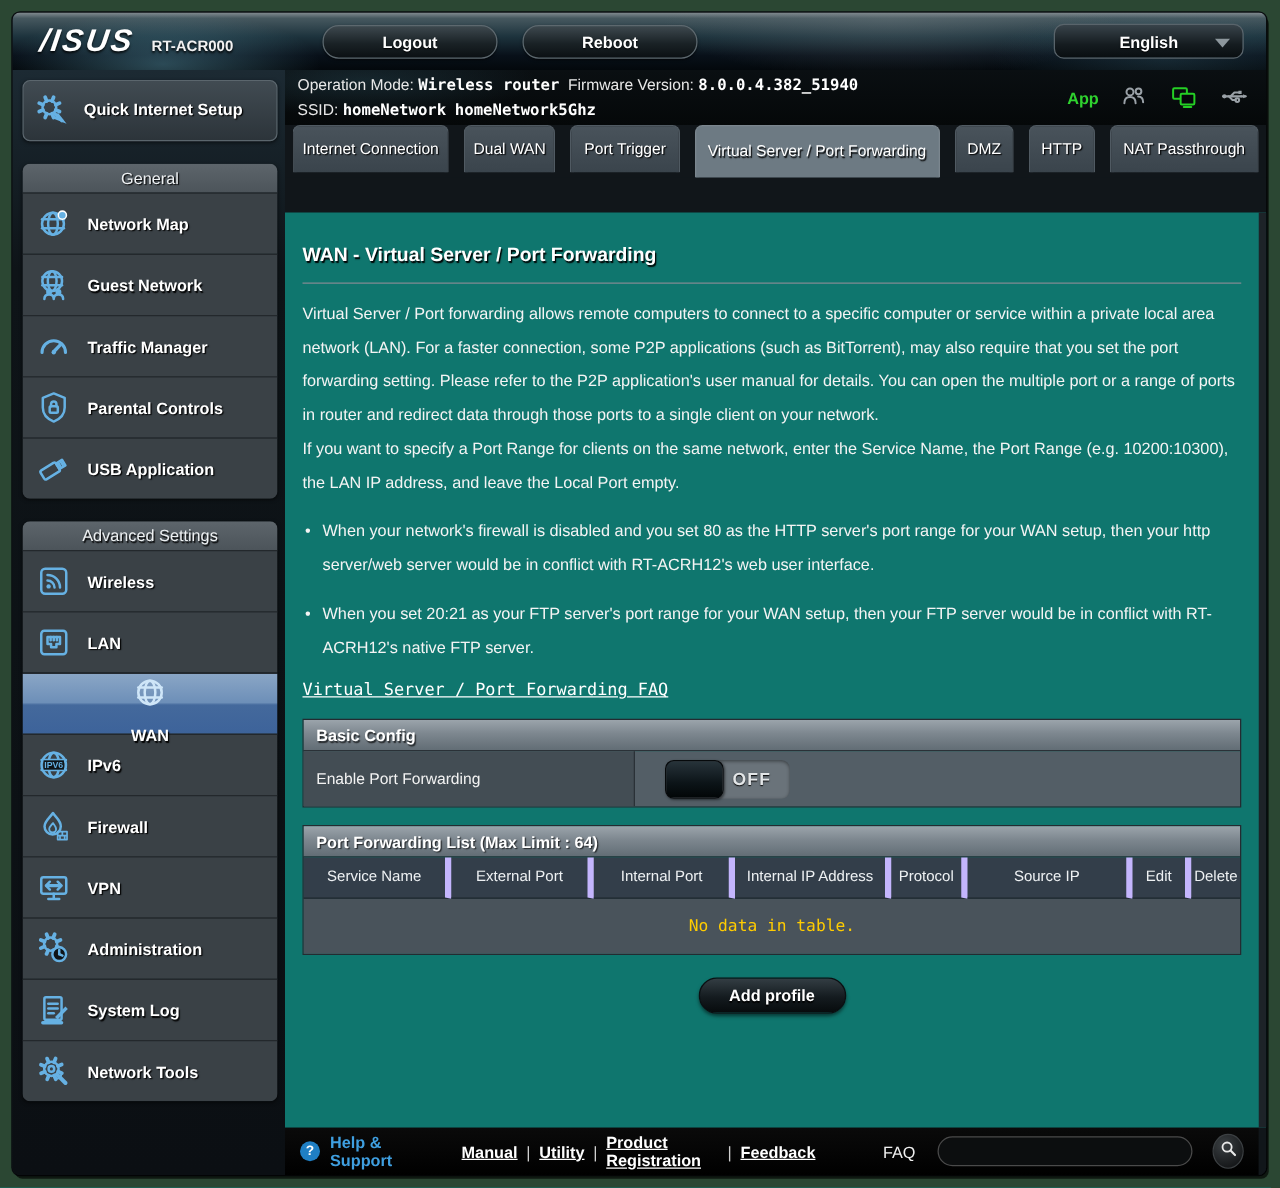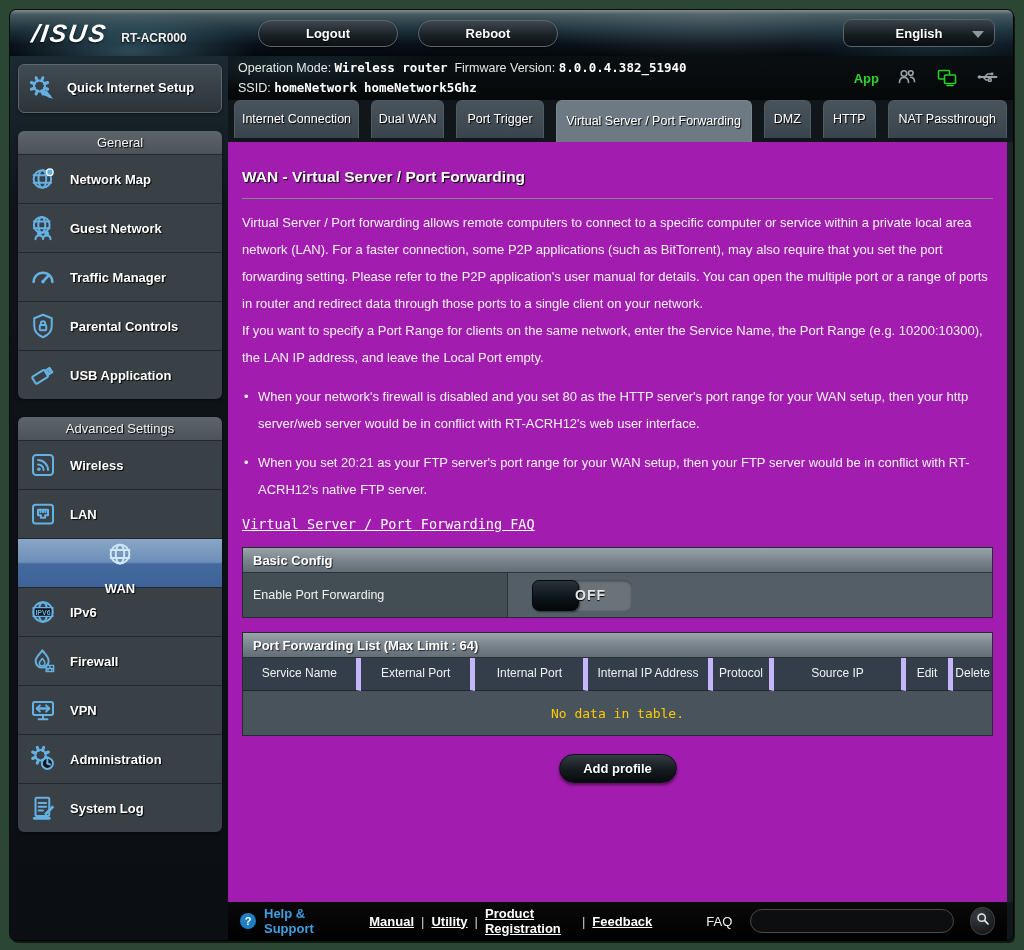--- a/index.html
+++ b/index.html
@@ -115,22 +115,23 @@
     border-radius:6px 6px 0 0; border:1px solid #505a62; border-bottom:none;
     background:linear-gradient(180deg,#49535b 0%,#3a444c 100%);
     color:#fff; font-size:12.5px; text-align:center;
     display:flex; align-items:center; justify-content:center;
     height:38px; cursor:pointer; line-height:1.25; padding:0 4px;
     text-shadow:1px 1px 1px #000;
   }
   .tab.active { background:#6d7a83; border-color:#7b868e; height:42px; }
   
   .content {
-    flex:1; background:#a21caf; padding:0 14px; overflow:hidden; position:relative;
+    flex:1; background:#0f766e; padding:0 14px; overflow:hidden; position:relative;
     border-right:6px solid #1d2328;
+    margin-top:28px;
   }
   .page-title { color:#fff; font-weight:bold; font-size:15.5px; padding-top:26px; text-shadow:1px 1px 1px #000; }
   .title-rule { border:none; border-top:1px solid #818a92; margin:12px 0 10px 0; }
   .desc { color:#f4f4f4; font-size:13px; line-height:2.08; }
   .bullets { margin-top:12px; }
   .bullet { display:flex; color:#f4f4f4; font-size:13px; line-height:2.08; margin-bottom:12px; }
   .bullet .dot { width:16px; flex:0 0 16px; padding-left:2px; }
   .faq-link {
     display:inline-block; font-family:"DejaVu Sans Mono", monospace; font-size:13.5px;
     color:#fff; text-decoration:underline; cursor:pointer; margin-top:0px;
@@ -153,21 +154,21 @@
     width:100px; height:31px; border-radius:7px; background:#6a737a;
     box-shadow:inset 0 1px 3px rgba(0,0,0,.45); position:relative;
     display:flex; align-items:center; cursor:pointer;
   }
   .toggle .knob {
     position:absolute; left:0; top:0; width:47px; height:31px; border-radius:7px;
     background:linear-gradient(180deg,#27333a 0%,#0c1418 60%,#020607 100%);
     border:1px solid #06090b; box-shadow:1px 1px 2px rgba(0,0,0,.5);
   }
   .toggle .state {
-    position:absolute; right:26px; color:#e3e6e8; font-weight:bold; font-size:14px;
+    position:absolute; right:15px; color:#e3e6e8; font-weight:bold; font-size:14px;
     letter-spacing:1px; text-shadow:0 1px 1px #000;
   }
   
   .tbl-header { display:flex; background:linear-gradient(180deg,#3a4membri65 0,#333e4a 100%); }
   .tbl-header { background:#333e4a; }
   .tbl-th {
     height:33px; display:flex; align-items:center; justify-content:center;
     color:#eef1f3; font-size:12px; border-right:5px solid #c4b5fd;
     border-bottom:1px solid #1f262d; text-align:center; line-height:1.15; padding:0 2px;
   }
@@ -407,20 +408,39 @@
                 <svg viewBox="0 0 24 24" fill="none" stroke="#66b1e3" stroke-width="1.6" stroke-linecap="round" stroke-linejoin="round">
                   <rect x="6" y="3.8" width="11" height="14.5" rx="1"></rect>
                   <line x1="8.5" y1="8" x2="14.5" y2="8"></line>
                   <line x1="8.5" y1="11" x2="14.5" y2="11"></line>
                   <line x1="8.5" y1="14" x2="12" y2="14"></line>
                   <path d="M12.8 16.5 L19.5 9.8 l1.5 1.5 L14.5 18 Z" fill="#66b1e3" stroke="none"></path>
                   <line x1="5" y1="20.2" x2="17" y2="20.2" stroke-width="2.2"></line>
                 </svg>
               </span>
               <span class="label">System Log</span>
+            </div>
+            <div class="side-item">
+              <span class="icon-28">
+                <svg viewBox="0 0 24 24" fill="none" stroke="#66b1e3" stroke-width="1.6" stroke-linecap="round" stroke-linejoin="round">
+                  <circle cx="10.5" cy="10.5" r="4.6"></circle>
+                  <line x1="14.8" y1="12.2" x2="17.2" y2="13.2" stroke-width="2.4"></line>
+                  <line x1="12.3" y1="14.7" x2="13.3" y2="17.1" stroke-width="2.4"></line>
+                  <line x1="8.8" y1="14.8" x2="7.8" y2="17.2" stroke-width="2.4"></line>
+                  <line x1="6.3" y1="12.3" x2="3.9" y2="13.3" stroke-width="2.4"></line>
+                  <line x1="6.2" y1="8.8" x2="3.8" y2="7.8" stroke-width="2.4"></line>
+                  <line x1="8.7" y1="6.3" x2="7.7" y2="3.9" stroke-width="2.4"></line>
+                  <line x1="12.2" y1="6.2" x2="13.2" y2="3.8" stroke-width="2.4"></line>
+                  <line x1="14.7" y1="8.7" x2="17.1" y2="7.7" stroke-width="2.4"></line>
+                  <circle cx="10.5" cy="10.5" r="1.8"></circle>
+                  <path d="M14.5 14.5 l5 5" stroke-width="2.6"></path>
+                  <path d="M13.5 16.8 a3 3 0 0 0 3.3 -3.3" stroke-width="1.3"></path>
+                </svg>
+              </span>
+              <span class="label">Network Tools</span>
             </div>
           </div>
         </div>
     </div>
 
     <div class="main-col">
 
       <div class="statusbar">
         <div class="status-lines">
           <div>

